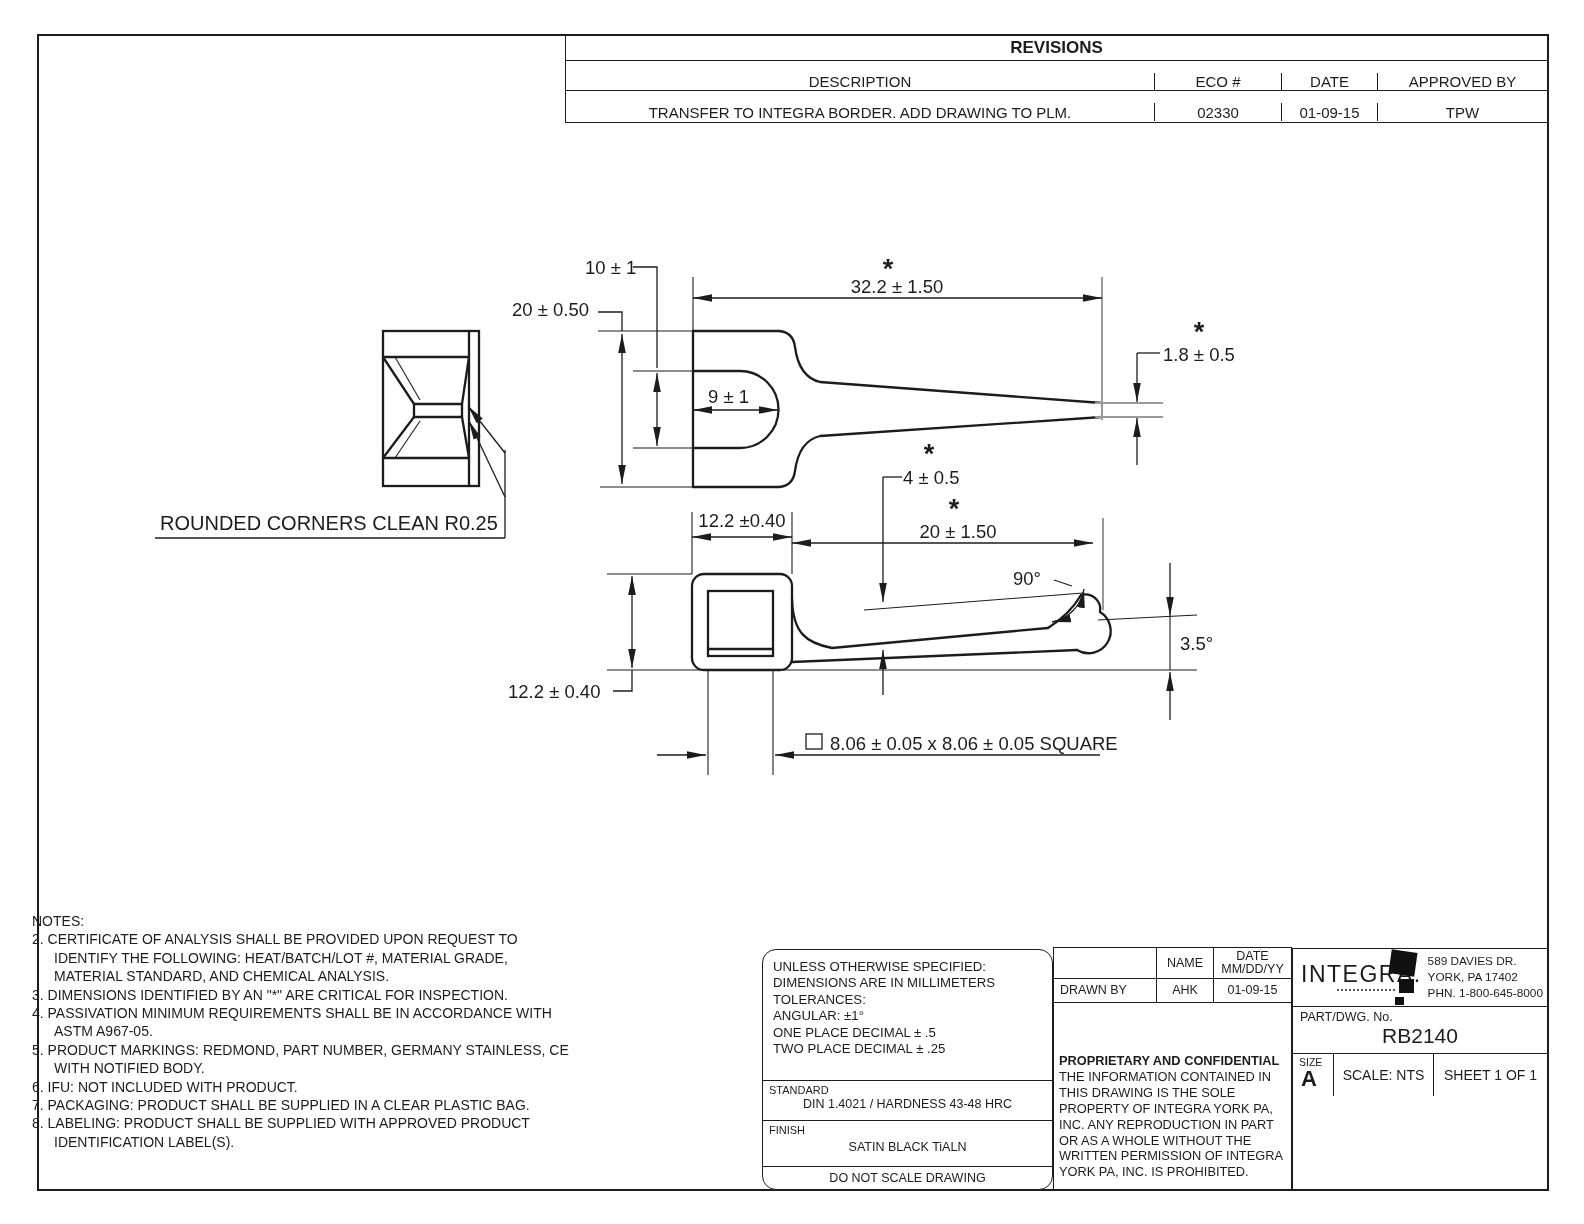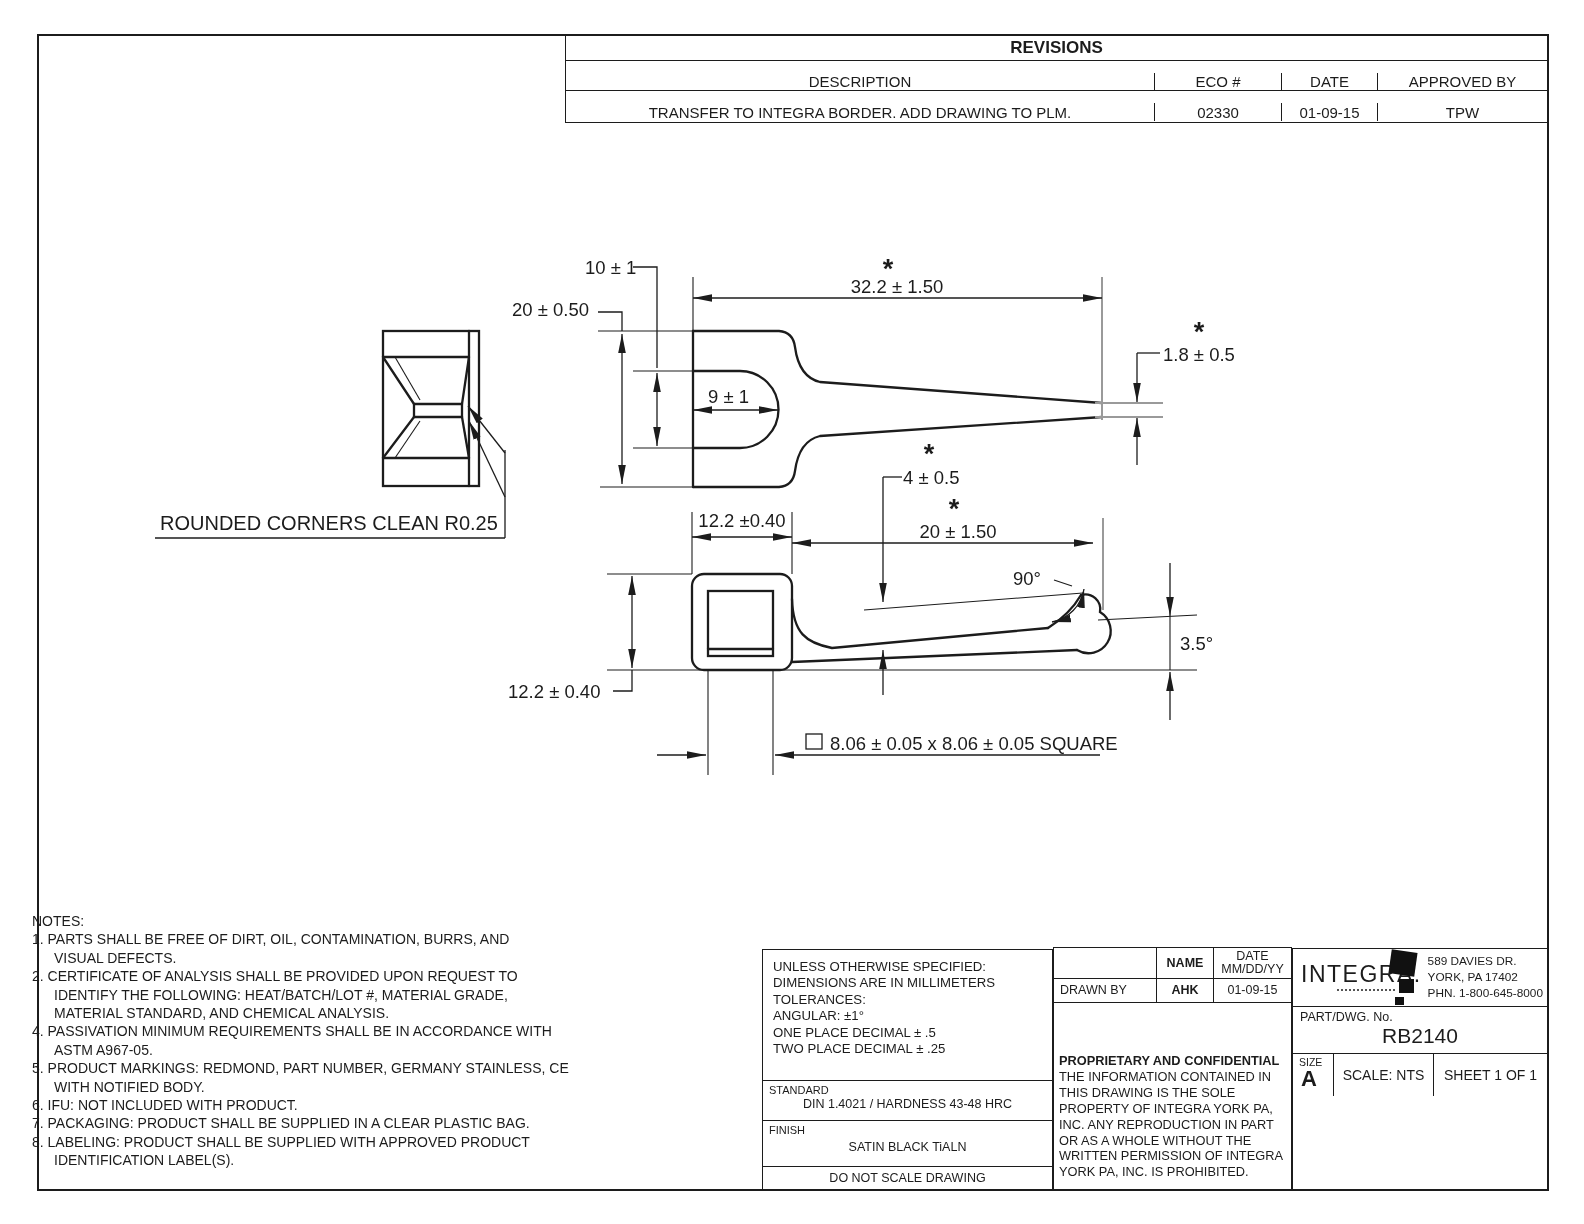--- a/index.html
+++ b/index.html
@@ -23,32 +23,32 @@
   #rev .c{display:flex;align-items:center;justify-content:center;font-size:15px;box-sizing:border-box;margin-top:12px;}
   #rev .c1{width:588px;}
   #rev .c2{width:127px;border-left:1.6px solid #1c1c1c;}
   #rev .c3{width:96px;border-left:1.6px solid #1c1c1c;}
   #rev .c4{flex:1;border-left:1.6px solid #1c1c1c;}
   
   #notes{left:32px;top:912px;width:580px;font-size:14px;line-height:18.4px;}
   #notes .note{padding-left:22px;text-indent:-22px;white-space:pre-line;}
   
   .tb{border:1.6px solid #1c1c1c;box-sizing:border-box;background:#fff;}
-  #tb-left{left:762px;top:949px;width:291px;height:241px;}
+  #tb-left{left:762px;top:949px;width:291px;height:241px;border-radius:14px;}
   #tb-left .tol{padding:9px 0 0 10px;font-size:13.2px;line-height:16.4px;white-space:pre-line;height:121px;}
   #tb-left .sec{border-top:1.6px solid #1c1c1c;}
   #tb-left .lbl{font-size:11px;padding:3px 0 0 6px;}
   #tb-left .val{font-size:12.5px;text-align:center;margin-top:1px;}
   #tb-left .dns{height:22px;display:flex;align-items:center;justify-content:center;font-size:12.5px;}
   #tb-mid{left:1053px;top:947px;width:239px;height:243px;}
   #tb-mid .hdr{display:flex;height:31px;border-bottom:1.6px solid #1c1c1c;box-sizing:border-box;}
   #tb-mid .r2{height:24px;}
   #tb-mid .hc{display:flex;align-items:center;justify-content:center;font-size:12.5px;box-sizing:border-box;text-align:center;white-space:pre-line;line-height:13px;}
   #tb-mid .k1{width:102px;justify-content:flex-start;padding-left:6px;}
-  #tb-mid .k2{width:57px;border-left:1.6px solid #1c1c1c;font-weight:bold;}
+  #tb-mid .k2{width:57px;border-left:1.6px solid #1c1c1c;}
   #tb-mid .k3{flex:1;border-left:1.6px solid #1c1c1c;}
   #tb-mid .prop{padding:36px 3px 0 5px;font-size:12.8px;line-height:15.9px;}
   #tb-mid .prop .ph{font-weight:bold;margin-top:14px;}
   #tb-mid .prop .pb{white-space:pre-line;}
   #tb-right{left:1292px;top:948px;width:256px;height:242px;}
   #tb-right .logorow{height:58px;border-bottom:1.6px solid #1c1c1c;position:relative;box-sizing:border-box;}
   #logo-word{position:absolute;left:8px;top:12px;font-size:23px;letter-spacing:1.5px;font-weight:500;}
   #logo-tag{position:absolute;left:44px;top:40px;width:58px;border-bottom:2px dotted #555;height:0;}
   .logo-sq{position:absolute;background:#111;}
   #tb-right .addr{position:absolute;right:4px;top:5px;font-size:11.8px;line-height:15.8px;white-space:pre-line;text-align:left;}
@@ -197,25 +197,24 @@
     <div class="row">
       <div class="c c1">TRANSFER TO INTEGRA BORDER. ADD DRAWING TO PLM.</div>
       <div class="c c2">02330</div>
       <div class="c c3">01-09-15</div>
       <div class="c c4">TPW</div>
     </div>
   </div>
 
   <div id="notes" class="abs">
     <div>NOTES:</div>
-    <div class="note">1.  PARTS SHALL BE FREE OF DIRT, OIL, CONTAMINATION, BURRS, AND
-VISUAL DEFECTS.</div>
     <div class="note">2.  CERTIFICATE OF ANALYSIS SHALL BE PROVIDED UPON REQUEST TO
 IDENTIFY THE FOLLOWING: HEAT/BATCH/LOT #, MATERIAL GRADE,
 MATERIAL STANDARD, AND CHEMICAL ANALYSIS.</div>
+    <div class="note">3.  DIMENSIONS IDENTIFIED BY AN "*" ARE CRITICAL FOR INSPECTION.</div>
     <div class="note">4.  PASSIVATION MINIMUM REQUIREMENTS SHALL BE IN ACCORDANCE WITH
 ASTM A967-05.</div>
     <div class="note">5.  PRODUCT MARKINGS: REDMOND, PART NUMBER, GERMANY STAINLESS, CE
 WITH NOTIFIED BODY.</div>
     <div class="note">6.  IFU: NOT INCLUDED WITH PRODUCT.</div>
     <div class="note">7.  PACKAGING: PRODUCT  SHALL BE SUPPLIED IN A CLEAR PLASTIC BAG.</div>
     <div class="note">8.  LABELING: PRODUCT SHALL BE SUPPLIED WITH APPROVED PRODUCT
 IDENTIFICATION LABEL(S).</div>
   </div>
 

